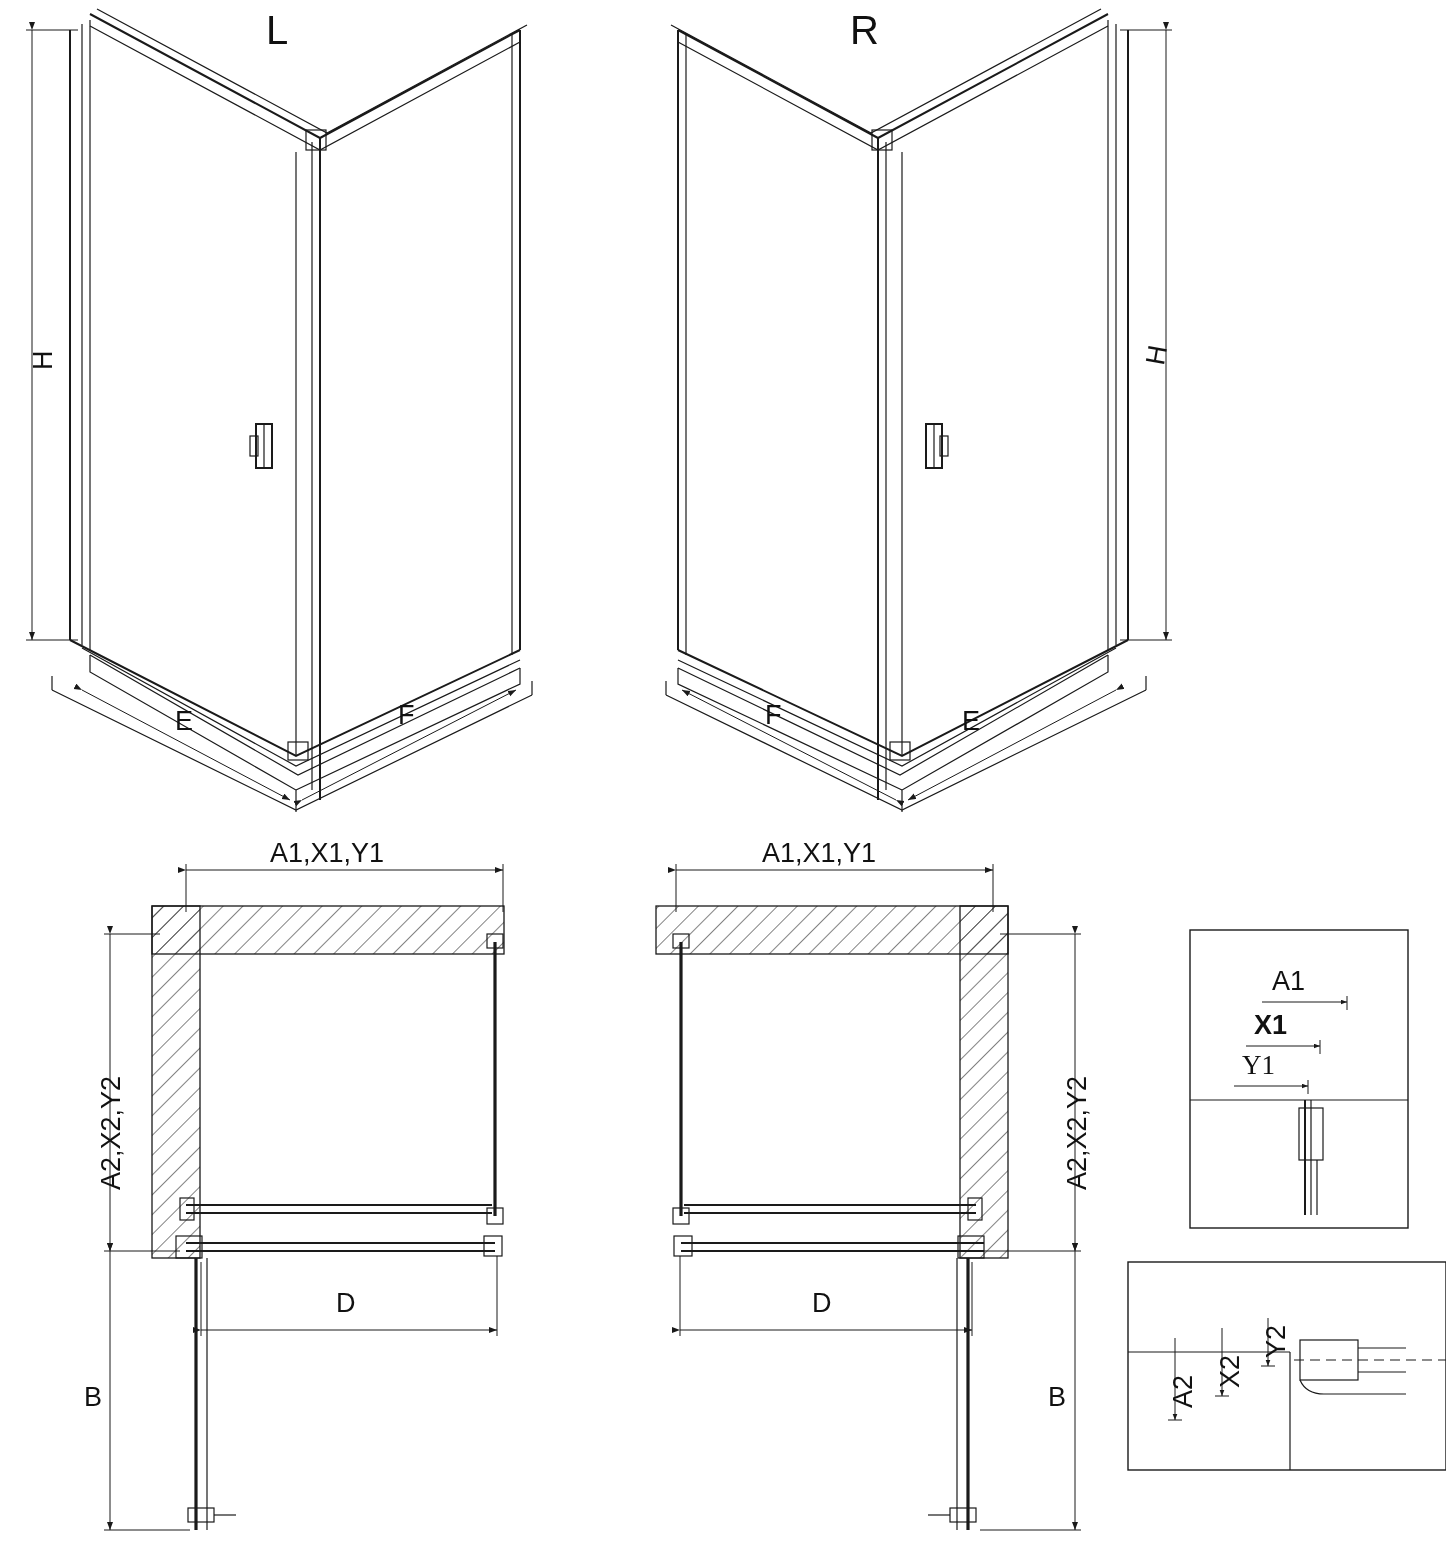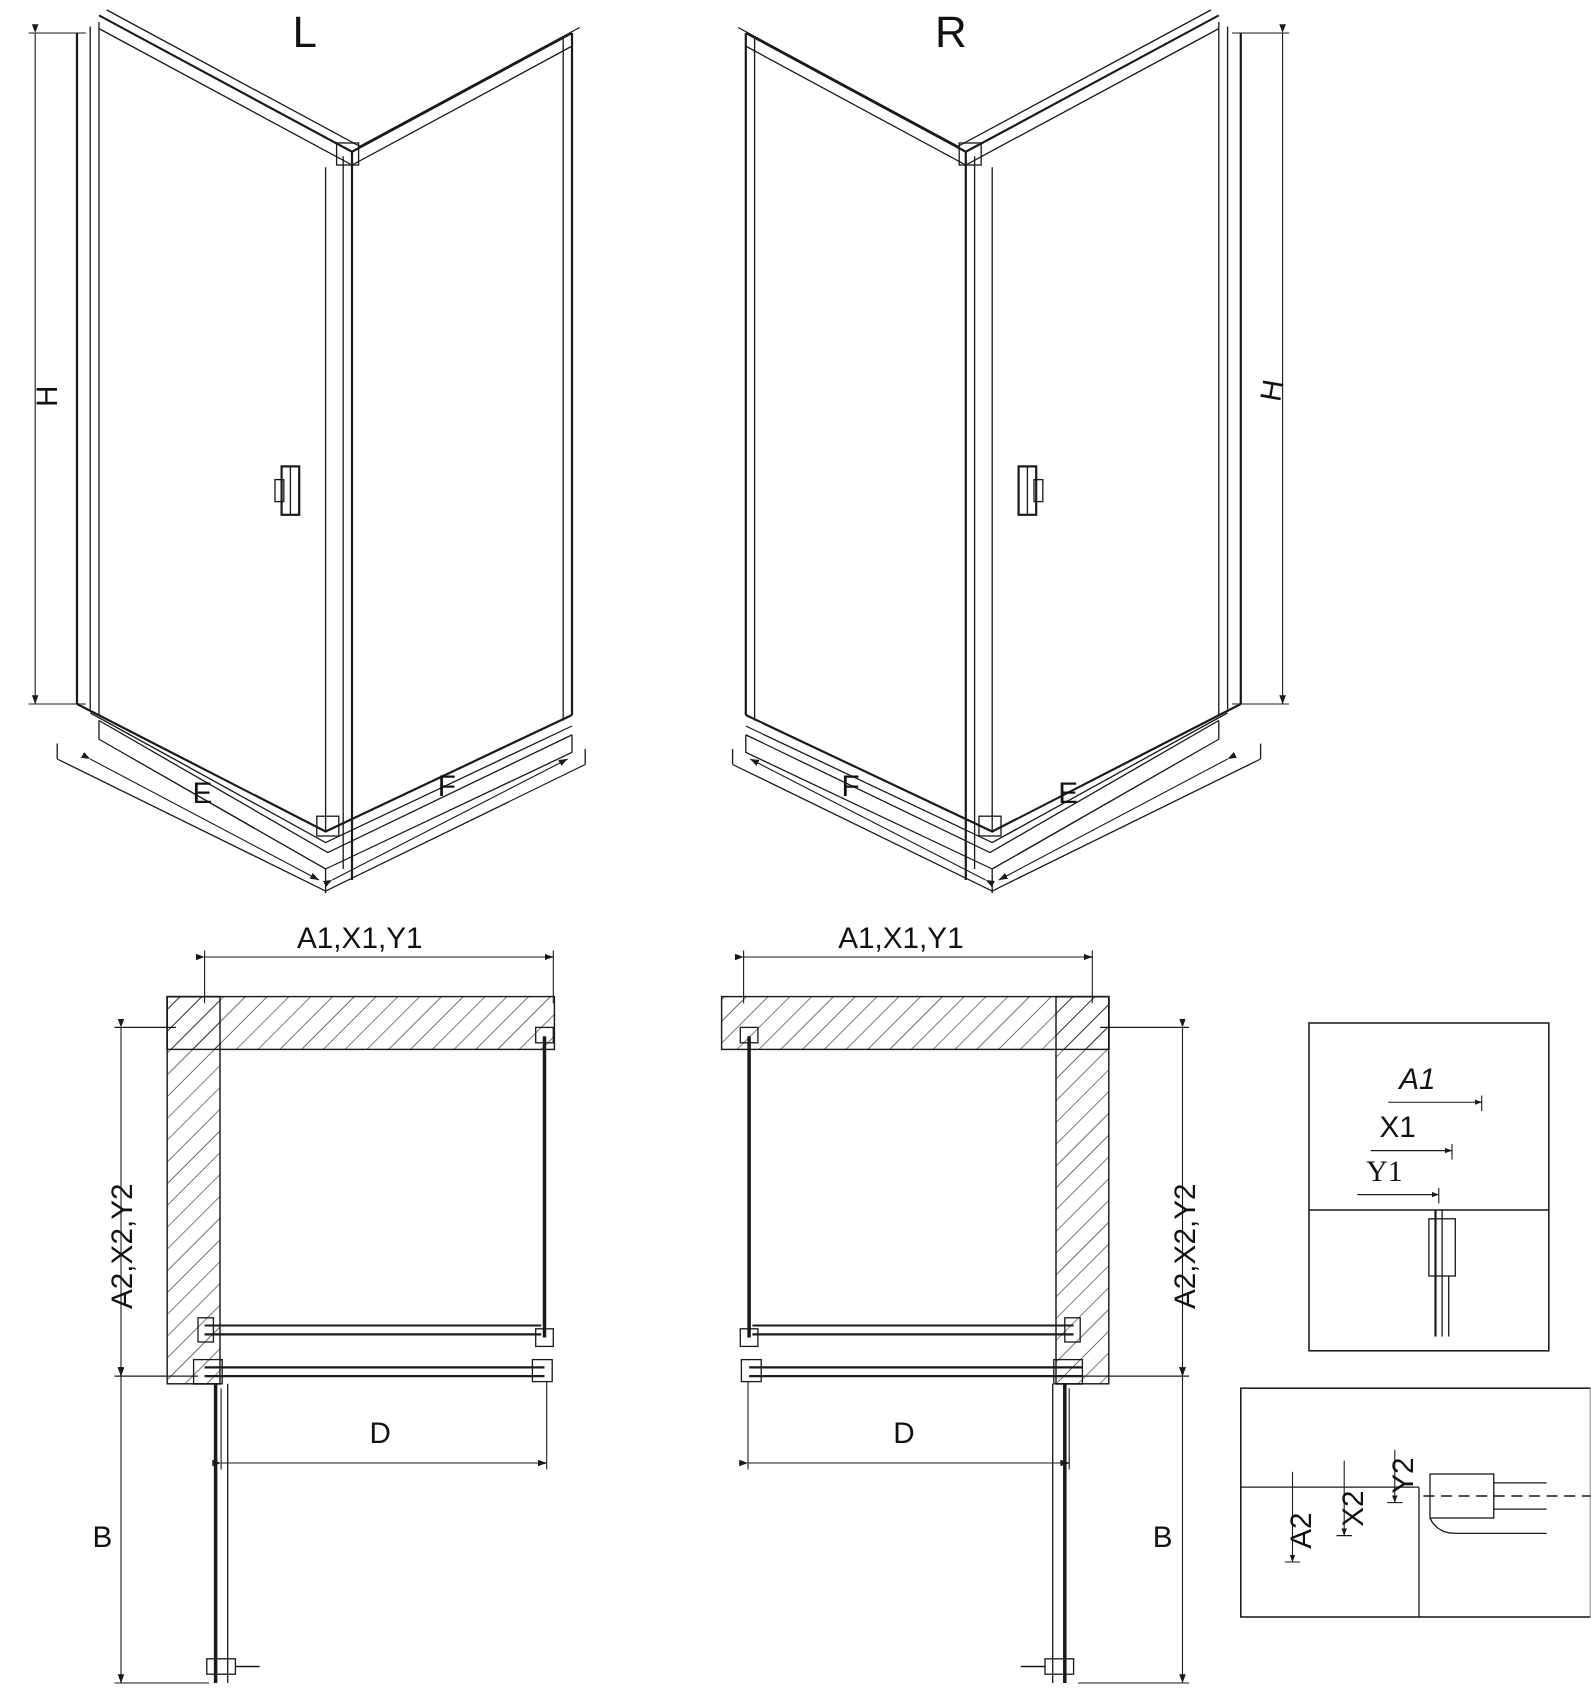--- a/index.html
+++ b/index.html
@@ -231,21 +231,21 @@
   <div class="lbl mid" style="left:270px;top:838px;">A1,X1,Y1</div>
   <div class="lbl mid rot90" style="left:96px;top:1190px;">A2,X2,Y2</div>
   <div class="lbl mid" style="left:336px;top:1288px;">D</div>
   <div class="lbl mid" style="left:84px;top:1382px;">B</div>
 
   <div class="lbl mid" style="left:762px;top:838px;">A1,X1,Y1</div>
   <div class="lbl mid rot90" style="left:1062px;top:1190px;">A2,X2,Y2</div>
   <div class="lbl mid" style="left:812px;top:1288px;">D</div>
   <div class="lbl mid" style="left:1048px;top:1382px;">B</div>
 
-  <div class="lbl mid" style="left:1272px;top:966px;font-style:italic;">A1</div>
-  <div class="lbl mid" style="left:1254px;top:1010px;">X1</div>
+  <div class="lbl mid" style="left:1272px;top:966px;">A1</div>
+  <div class="lbl mid" style="left:1254px;top:1010px;font-weight:bold;">X1</div>
   <div class="lbl mid" style="left:1242px;top:1050px;font-family:Liberation Serif, serif;">Y1</div>
 
   <div class="lbl mid rot90" style="left:1168px;top:1408px;">A2</div>
   <div class="lbl mid rot90" style="left:1215px;top:1388px;">X2</div>
   <div class="lbl mid rot90" style="left:1261px;top:1358px;">Y2</div>
 
 </div>
 
 </body></html>

